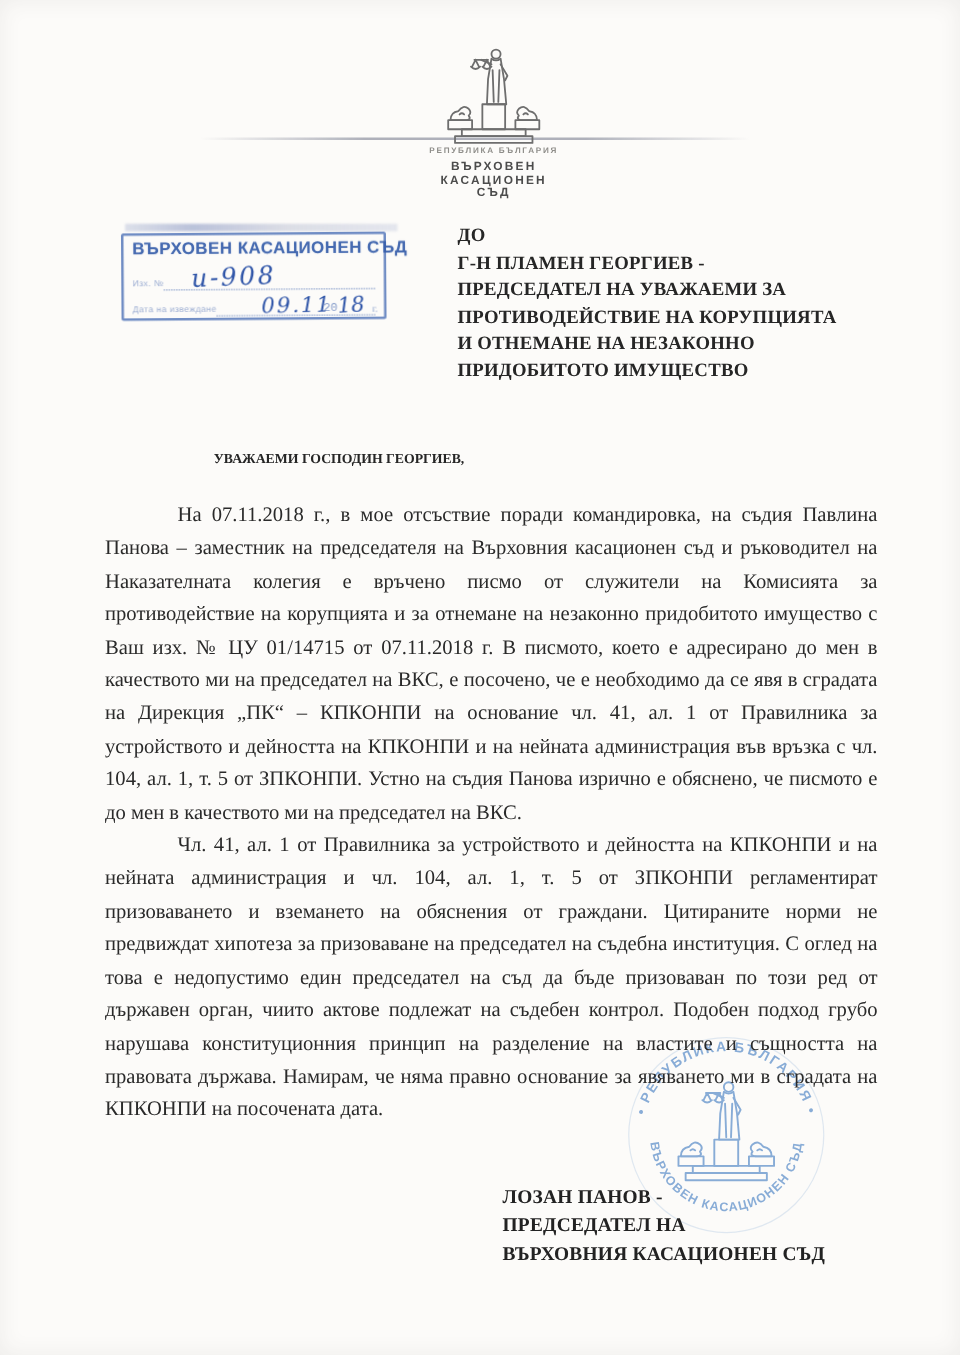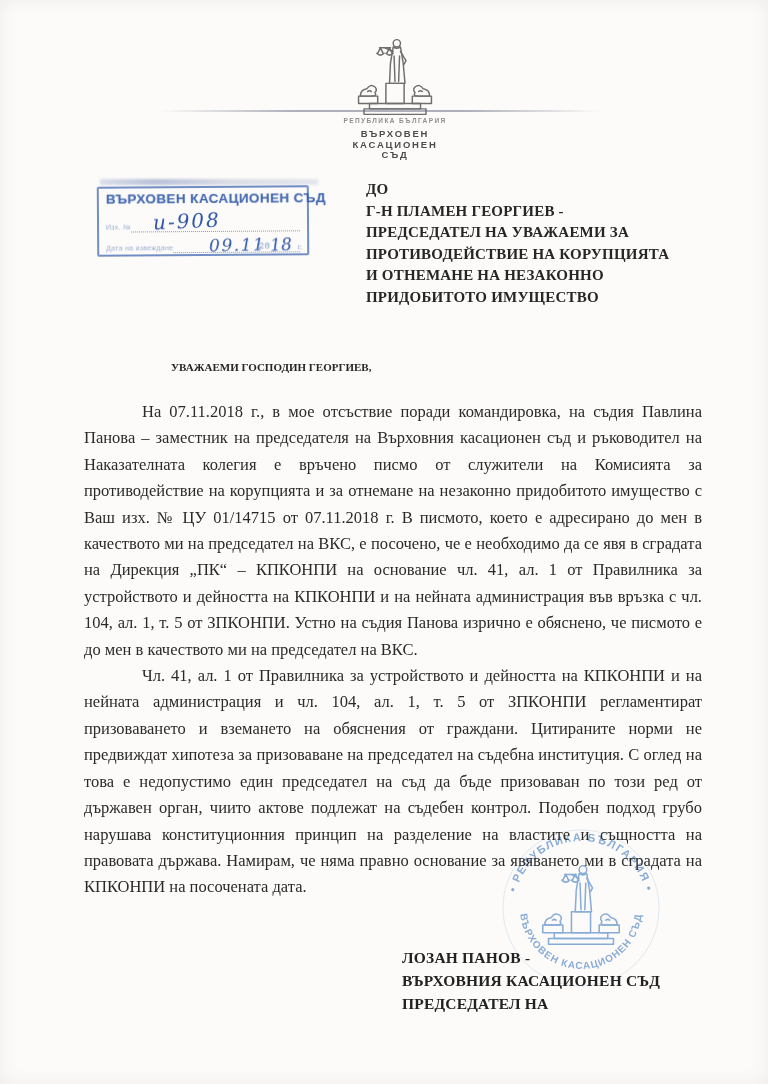--- a/index.html
+++ b/index.html
@@ -233,17 +233,17 @@
     <text font-size="10" letter-spacing="1">
       <textPath href="#arcBottom" startOffset="50%" text-anchor="middle">ВЪРХОВЕН КАСАЦИОНЕН СЪД</textPath>
     </text>
     <g color="#7fa6d4">
       <use href="#emblem" x="33" y="35" width="96" height="86"></use>
     </g>
   </svg>
 
   <div class="signature">
     <div>ЛОЗАН ПАНОВ -</div>
+    <div>ПРЕДСЕДАТЕЛ НА</div>
     <div>ВЪРХОВНИЯ КАСАЦИОНЕН СЪД</div>
-    <div>ПРЕДСЕДАТЕЛ НА</div>
   </div>
 
 </div>
 
 </body></html>

